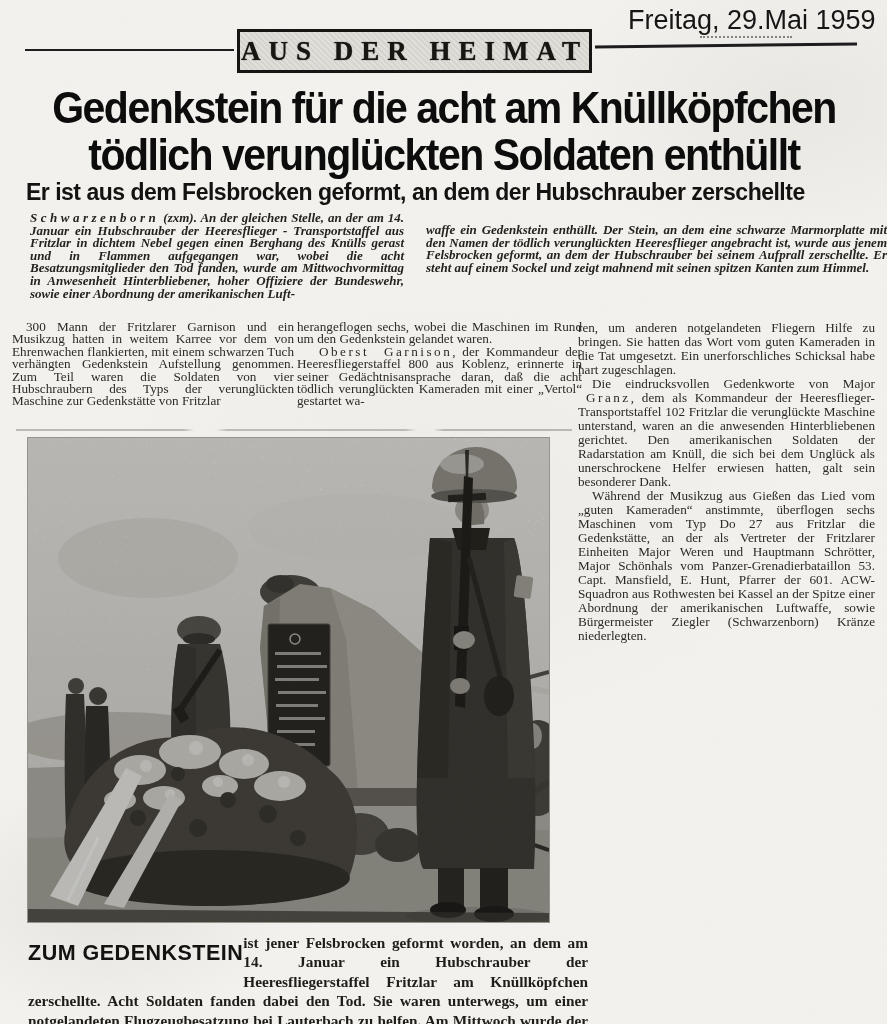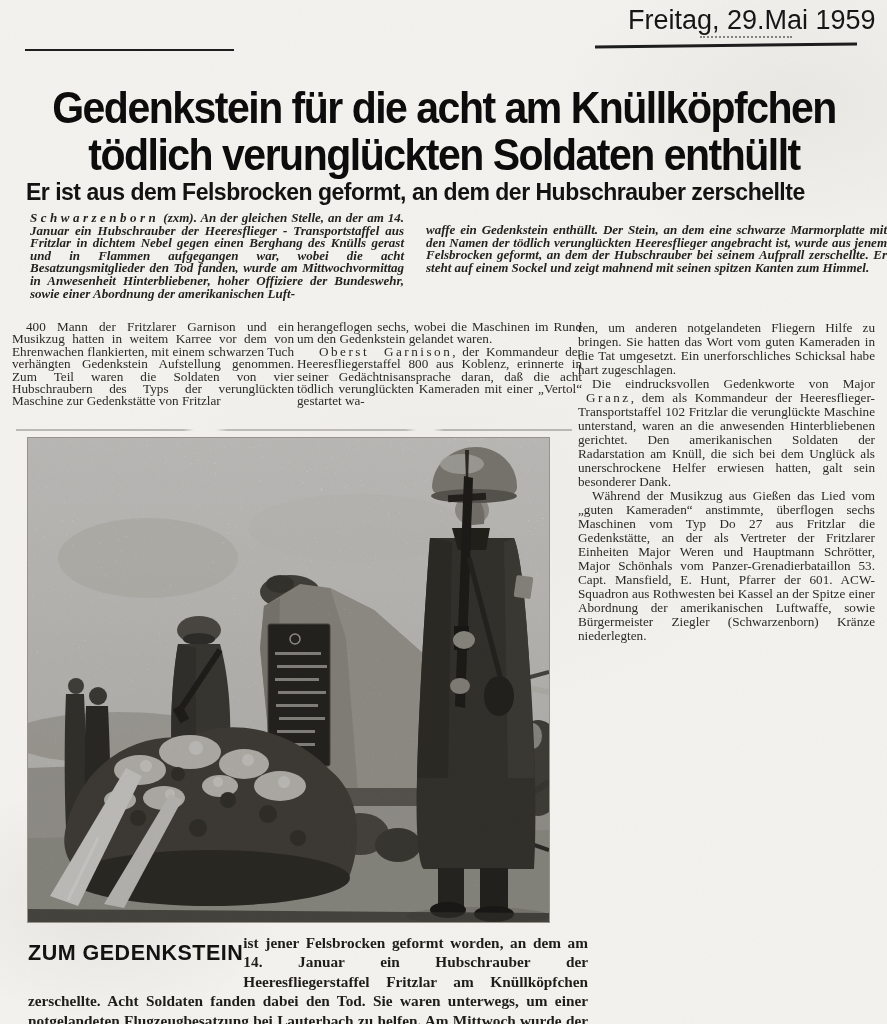--- a/index.html
+++ b/index.html
@@ -79,33 +79,36 @@
   .grain{left:0;top:0;width:887px;height:1024px;pointer-events:none;opacity:.5;}
 </style>
 </head>
 <body>
 
 <div class="page">
 
   <div class="abs date">Freitag, 29.Mai 1959</div>
   <div class="abs date-dots"></div>
   <div class="abs rule-left"></div>
+  <div class="abs heimat-box">
+    <span>AUS DER HEIMAT</span>
+  </div>
   <div class="abs rule-right"></div>
 
   <h1 class="abs headline" style="margin:0">
     <span>Gedenkstein für die acht am Knüllköpfchen</span>
     <span>tödlich verunglückten Soldaten enthüllt</span>
   </h1>
   <div class="abs subhead">Er ist aus dem Felsbrocken geformt, an dem der Hubschrauber zerschellte</div>
 
   <p class="abs lead lead-a" style="margin:0"><span class="dateline">Schwarzenborn</span> <span>(zxm).</span> <span>An der gleichen Stelle, an der am 14. Januar ein Hubschrauber der Heeresflieger - Transportstaffel aus Fritzlar in dichtem Nebel gegen einen Berghang des Knülls gerast und in Flammen aufgegangen war, wobei die acht Besatzungsmitglieder den Tod fanden, wurde am Mittwochvormittag in Anwesenheit Hinterbliebener, hoher Offiziere der Bundeswehr, sowie einer Abordnung der amerikanischen Luft-</span></p>
   <p class="abs lead lead-b" style="margin:12px">waffe ein Gedenkstein enthüllt. Der Stein, an dem eine schwarze Marmorplatte mit den Namen der tödlich verunglückten Heeresflieger angebracht ist, wurde aus jenem Felsbrocken geformt, an dem der Hubschrauber bei seinem Aufprall zerschellte. Er steht auf einem Sockel und zeigt mahnend mit seinen spitzen Kanten zum Himmel.</p>
 
   <div class="abs bcol col1">
-    <p class="indent">400 Mann der Fritzlarer Garnison und ein Musikzug hatten in weitem Karree vor dem von Ehrenwachen flankierten, mit einem schwarzen Tuch verhängten Gedenkstein Aufstellung genommen. Zum Teil waren die Soldaten von vier Hubschraubern des Typs der verunglückten Maschine zur Gedenkstätte von Fritzlar</p>
+    <p class="indent">300 Mann der Fritzlarer Garnison und ein Musikzug hatten in weitem Karree vor dem von Ehrenwachen flankierten, mit einem schwarzen Tuch verhängten Gedenkstein Aufstellung genommen. Zum Teil waren die Soldaten von vier Hubschraubern des Typs der verunglückten Maschine zur Gedenkstätte von Fritzlar</p>
   </div>
   <div class="abs bcol col2">
     <p>herangeflogen sechs, wobei die Maschinen im Rund um den Gedenkstein gelandet waren.</p>
     <p class="indent"><span class="sperr">Oberst</span> <span class="sperr">Garnison</span><span>, der Kommandeur der Heeresfliegerstaffel 800 aus Koblenz, erinnerte in seiner Gedächtnisansprache daran, daß die acht tödlich verunglückten Kameraden mit einer „Vertol“ gestartet wa-</span></p>
   </div>
   <div class="abs bcol col3">
     <p>ren, um anderen notgelandeten Fliegern Hilfe zu bringen. Sie hatten das Wort vom guten Kameraden in die Tat umgesetzt. Ein unerforschliches Schicksal habe hart zugeschlagen.</p>
     <p class="indent"><span>Die eindrucksvollen Gedenkworte von Major</span> <span class="sperr">Granz</span><span>, dem als Kommandeur der Heeresflieger-Transportstaffel 102 Fritzlar die verunglückte Maschine unterstand, waren an die anwesenden Hinterbliebenen gerichtet. Den amerikanischen Soldaten der Radarstation am Knüll, die sich bei dem Unglück als unerschrockene Helfer erwiesen hatten, galt sein besonderer Dank.</span></p>
     <p class="indent">Während der Musikzug aus Gießen das Lied vom „guten Kameraden“ anstimmte, überflogen sechs Maschinen vom Typ Do 27 aus Fritzlar die Gedenkstätte, an der als Vertreter der Fritzlarer Einheiten Major Weren und Hauptmann Schrötter, Major Schönhals vom Panzer-Grenadierbataillon 53. Capt. Mansfield, E. Hunt, Pfarrer der 601. ACW-Squadron aus Rothwesten bei Kassel an der Spitze einer Abordnung der amerikanischen Luftwaffe, sowie Bürgermeister Ziegler (Schwarzenborn) Kränze niederlegten.</p>
   </div>

